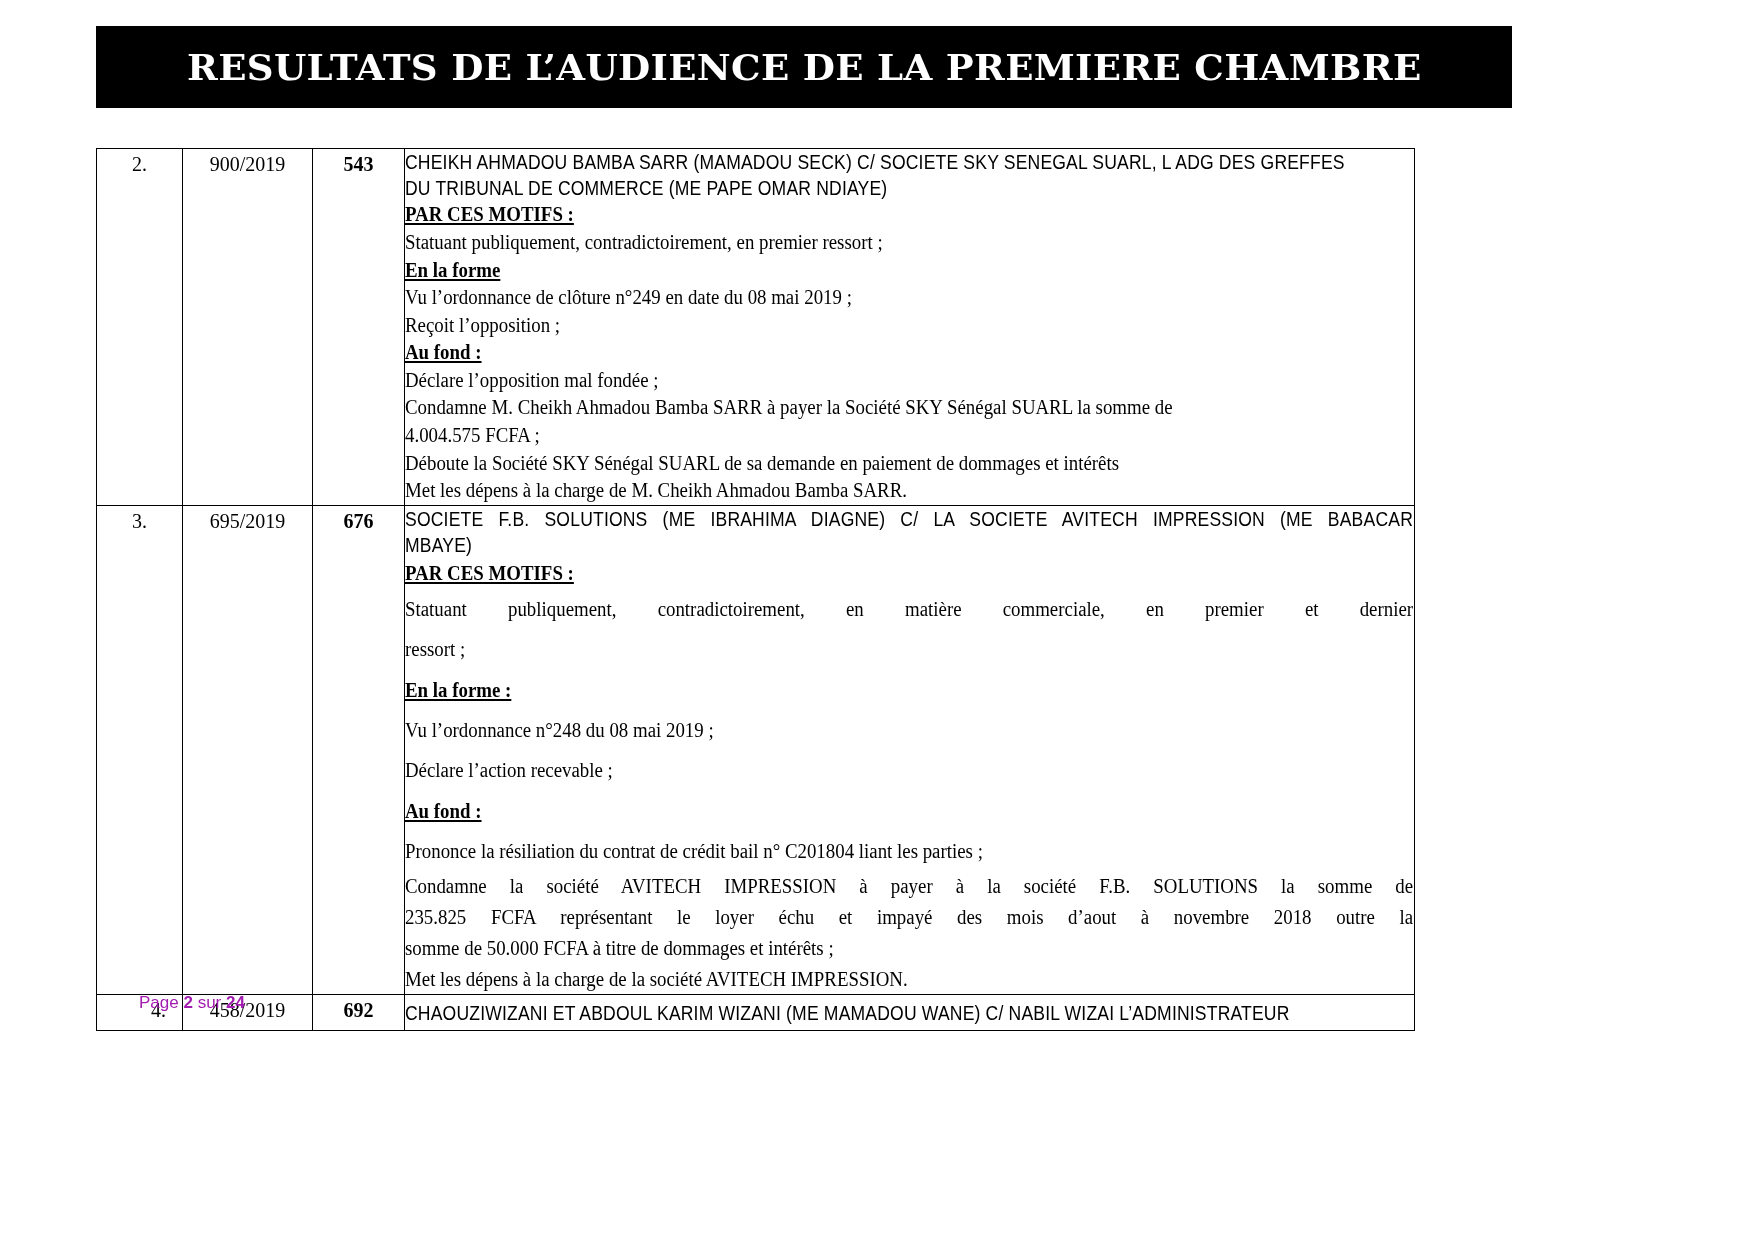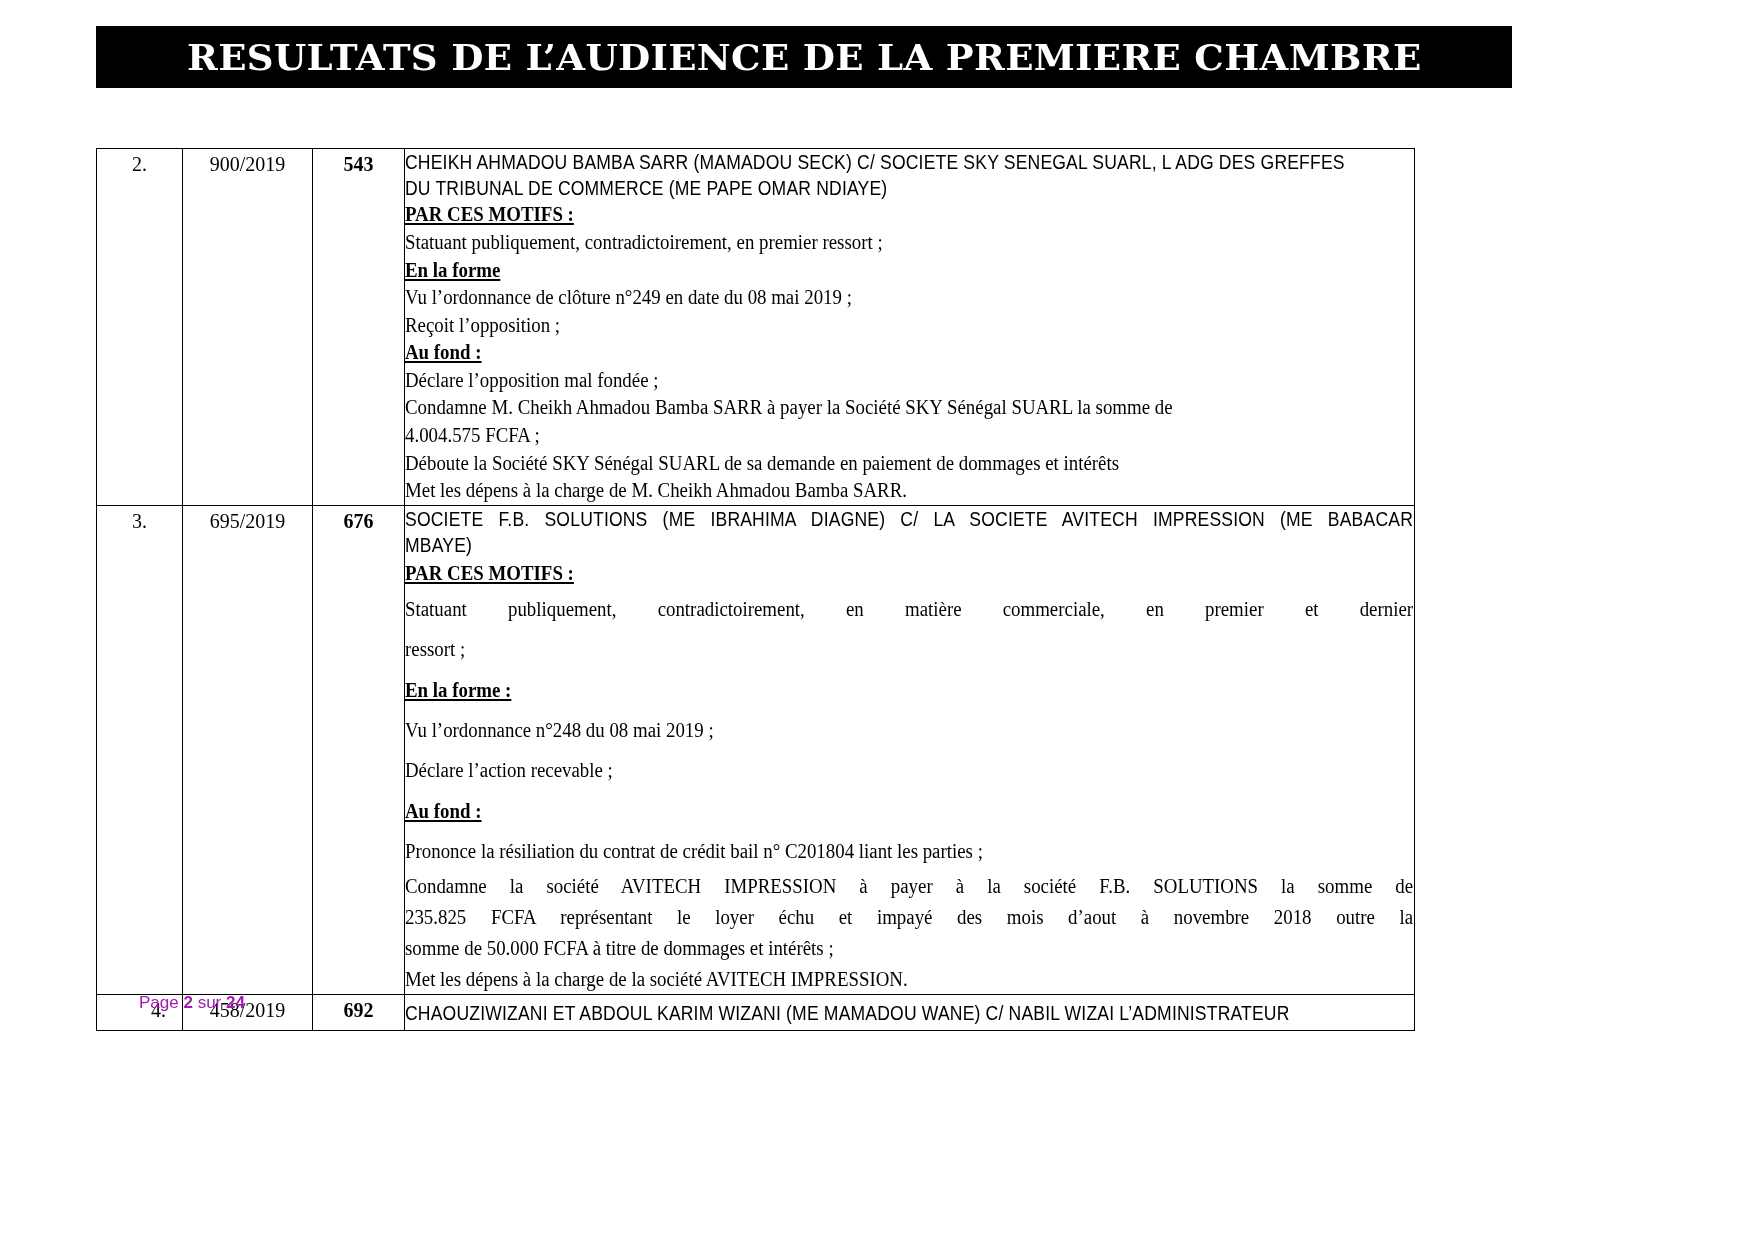--- a/index.html
+++ b/index.html
@@ -20,21 +20,21 @@
     height: 1240px;
     background: #ffffff;
   }
 
   
   .banner {
     position: absolute;
     left: 96px;
     top: 26px;
     width: 1416px;
-    height: 62px;
+    height: 82px;
     background: #000000;
     display: flex;
     align-items: center;
     justify-content: center;
   }
   .banner-title {
     color: #ffffff;
     font-family: "DejaVu Serif", "Liberation Serif", serif;
     font-weight: bold;
     font-size: 35px;

